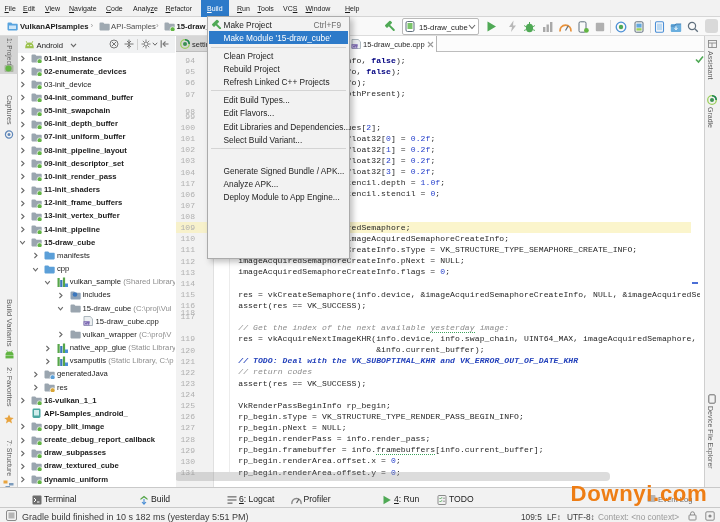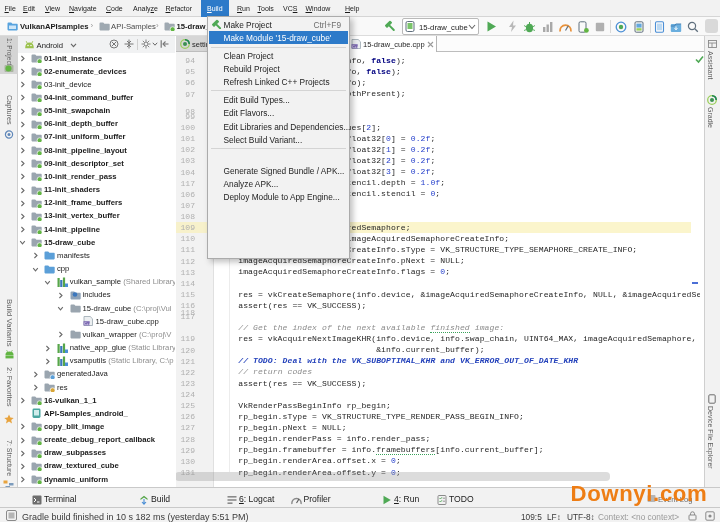--- a/index.html
+++ b/index.html
@@ -596,21 +596,21 @@
 
     VkSemaphore imageAcquiredSemaphore;
     VkSemaphoreCreateInfo imageAcquiredSemaphoreCreateInfo;
     imageAcquiredSemaphoreCreateInfo.sType = VK_STRUCTURE_TYPE_SEMAPHORE_CREATE_INFO;
     imageAcquiredSemaphoreCreateInfo.pNext = NULL;
     imageAcquiredSemaphoreCreateInfo.flags = <span class="num">0</span>;
 
     res = vkCreateSemaphore(info.device, &amp;imageAcquiredSemaphoreCreateInfo, NULL, &amp;imageAcquiredSemaphore);
     assert(res == VK_SUCCESS);
 
-    <span class="cmt">// Get the index of the next available <span class="ul">finished</span> image:</span>
+    <span class="cmt">// Get the index of the next available <span class="ul">yesterday</span> image:</span>
     res = vkAcquireNextImageKHR(info.device, info.swap_chain, UINT64_MAX, imageAcquiredSemaphore, VK_NULL_HANDLE,
                                 &amp;info.current_buffer);
     <span class="todo">// TODO: Deal with the <span class="ul2">VK_SUBOPTIMAL_KHR</span> and <span class="ul2">VK_ERROR_OUT_OF_DATE_KHR</span></span>
     <span class="cmt">// return codes</span>
     assert(res == VK_SUCCESS);
 
     VkRenderPassBeginInfo rp_begin;
     rp_begin.sType = VK_STRUCTURE_TYPE_RENDER_PASS_BEGIN_INFO;
     rp_begin.pNext = NULL;
     rp_begin.renderPass = info.render_pass;

